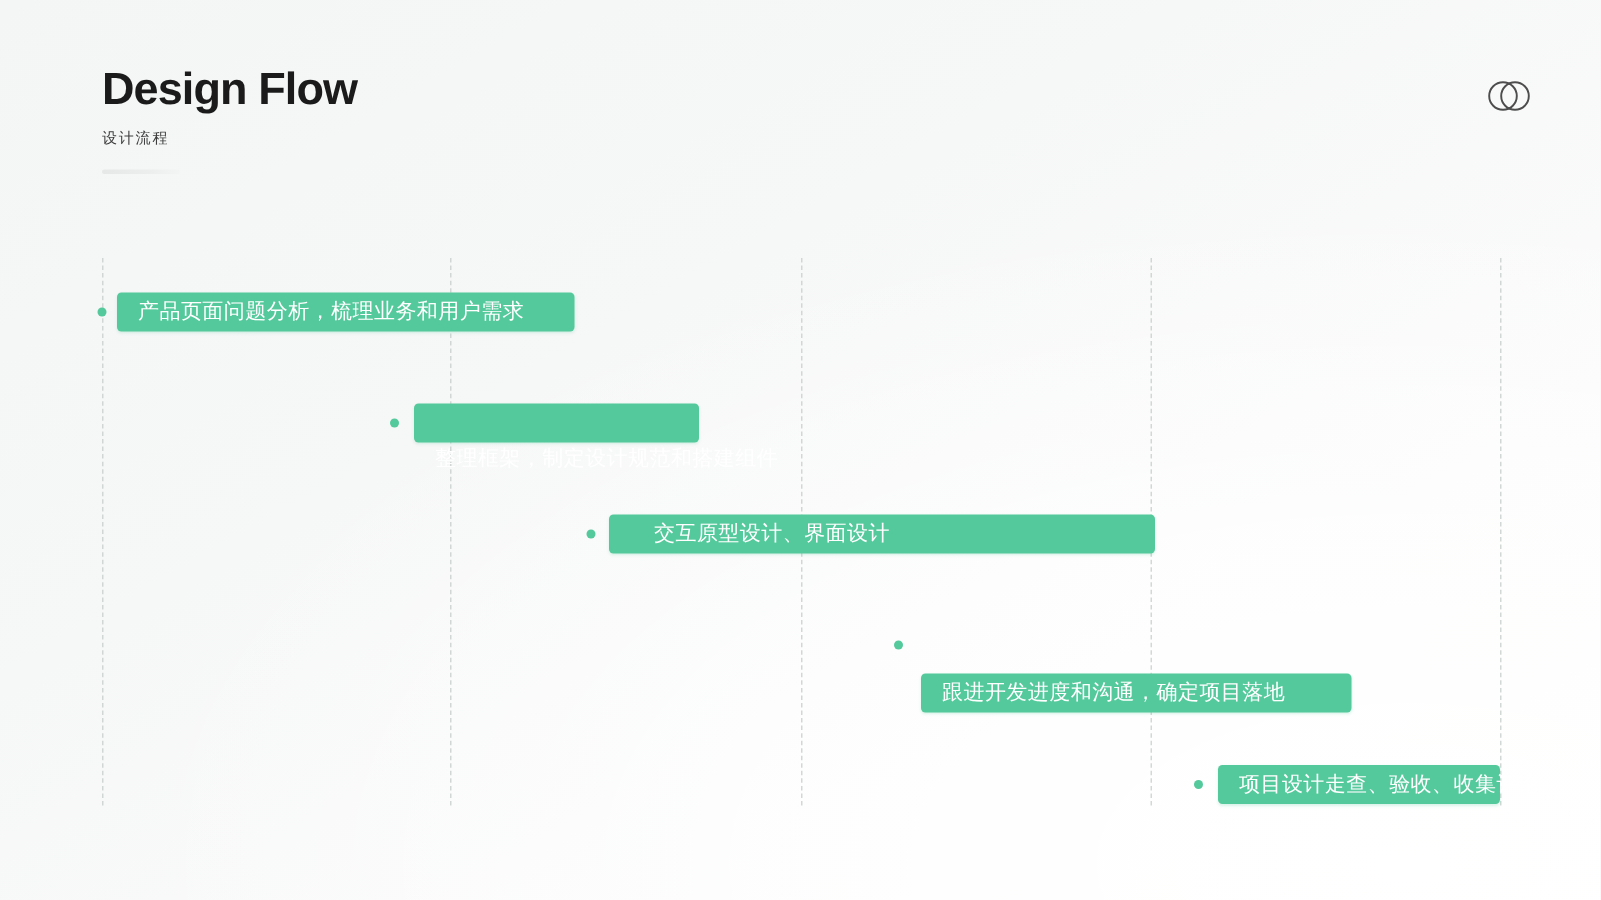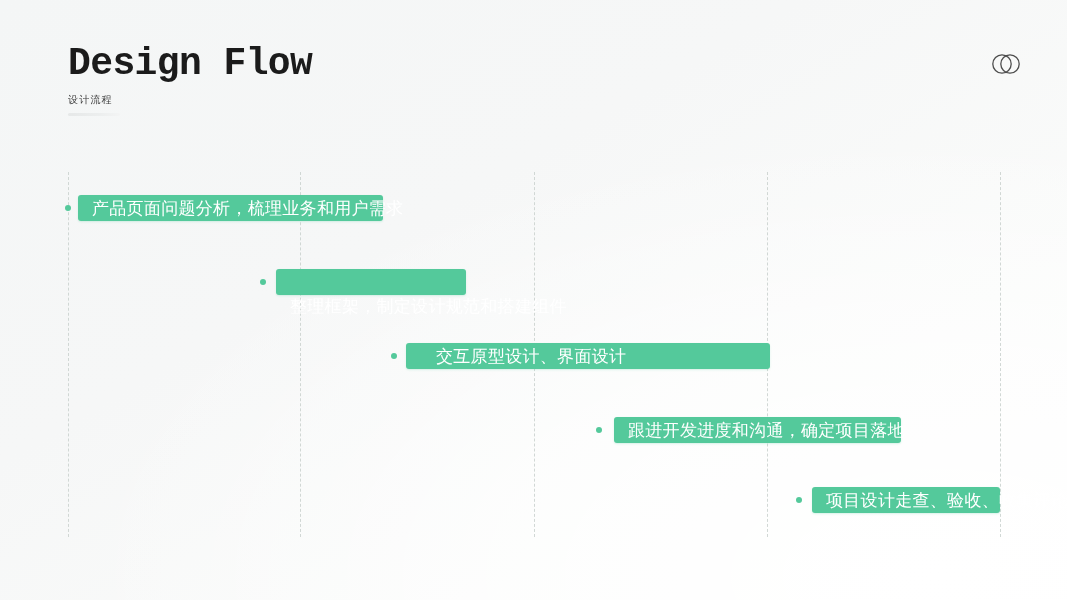--- a/index.html
+++ b/index.html
@@ -15,28 +15,28 @@
     width:1067px;height:600px;
     background:
       radial-gradient(120% 110% at 88% 96%, #ffffff 0%, rgba(255,255,255,0.65) 34%, rgba(255,255,255,0.0) 68%),
       linear-gradient(150deg,#f4f6f6 0%,#f6f7f7 38%,#fafbfa 72%,#fdfdfc 100%);
     overflow:hidden;
   }
 
   
   #header{position:absolute;left:68px;top:44px;}
   #page-title{
-    font-size:38px;
+    font-size:30px;
     font-weight:bold;
     letter-spacing:-0.6px;
     color:#1b1b1b;
     line-height:1.05;
     margin:0;
     white-space:nowrap;
-    font-family:Liberation Mono, monospace;
+    font-family:Liberation Sans, sans-serif;
   }
   #page-subtitle{
     margin-top:9px;
     font-size:10px;
     color:#3d3d3d;
     letter-spacing:1.2px;
     white-space:nowrap;
   }
   #title-rule{
     position:absolute;
@@ -79,21 +79,21 @@
   .bar{
     position:absolute;
     top:0;height:26px;
     border-radius:3px;
     background:#54c99b;
     box-shadow:0 1px 2px rgba(84,201,155,0.22);
     display:flex;align-items:center;
   }
   .bar-label{
     color:#ffffff;
-    font-size:17px;
+    font-size:14px;
     letter-spacing:.3px;
     padding-left:14px;
     white-space:nowrap;
     font-family:"Liberation Sans","DejaVu Sans",sans-serif;
   }
 </style>
 </head>
 <body>
 
 <div id="slide">
@@ -133,25 +133,25 @@
           </div>
         </div>
         <div class="bar-row" style="top: 343px;">
           <div class="bar-dot" style="left: 394px; background: rgb(84, 201, 155);"></div>
           <div class="bar" style="left: 406px; width: 364px; background: rgb(84, 201, 155);">
             <span class="bar-label" style="color: rgb(255, 255, 255); padding-left: 30px;">交互原型设计、界面设计</span>
           </div>
         </div>
         <div class="bar-row" style="top: 417px;">
           <div class="bar-dot" style="left: 599px; background: rgb(84, 201, 155);"></div>
-          <div class="bar" style="left: 614px; width: 287px; background: rgb(84, 201, 155);">
+          <div class="bar" style="left: 614px; width: 287px; background: rgb(84, 201, 155); margin-top: 32px;">
             <span class="bar-label" style="color: rgb(255, 255, 255);">跟进开发进度和沟通，确定项目落地</span>
           </div>
         </div>
-        <div class="bar-row" style="top: 487px;">
+        <div class="bar-row" style="top: 510px;">
           <div class="bar-dot" style="left: 799px; background: rgb(84, 201, 155);"></div>
           <div class="bar" style="left: 812px; width: 188px; background: rgb(84, 201, 155);">
             <span class="bar-label" style="color: rgb(255, 255, 255);">项目设计走查、验收、收集评论</span>
           </div>
         </div>
       </div>
   </div>
 
 </div>
 

